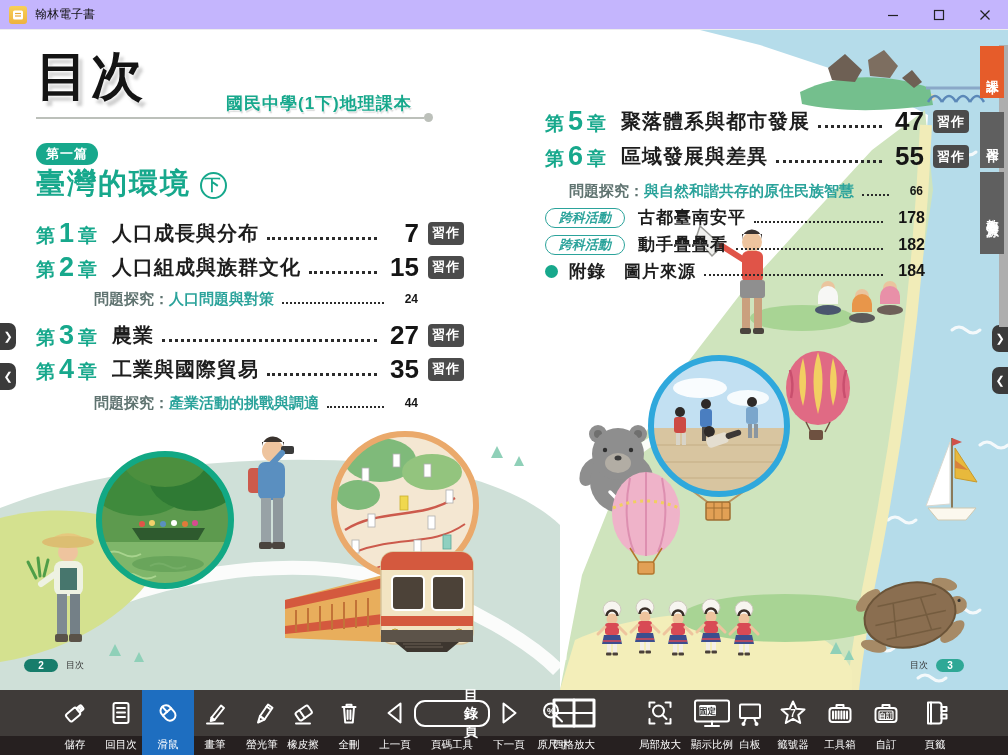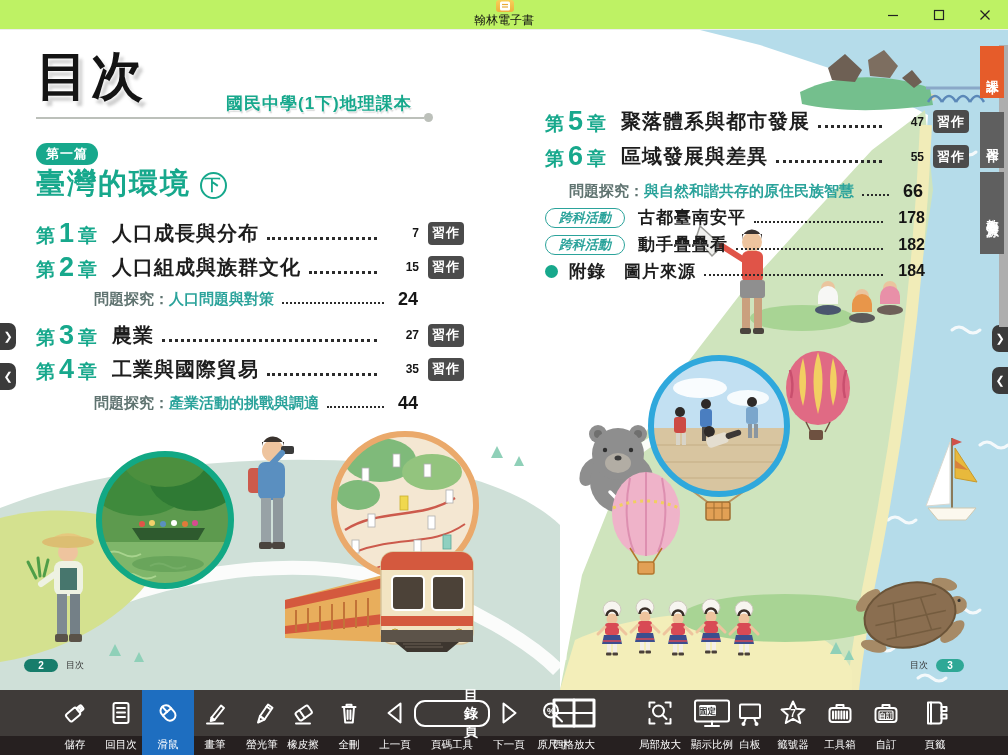--- a/index.html
+++ b/index.html
@@ -5,21 +5,21 @@
   :root{
     --green:#17a88c; --teal:#2ba39b; --ink:#1d1d1d;
     --tab-orange:#e65c2a; --tb-bg:#3f3b39; --tb-strip:#262020; --tb-blue:#1e6ec0;
   }
   *{margin:0;padding:0;box-sizing:border-box;}
   html,body{width:1008px;height:755px;overflow:hidden;}
   body{font-family:"Liberation Sans","DejaVu Sans",sans-serif;background:#fff;position:relative;}
   .app{position:absolute;inset:0;}
 
   
-  .titlebar{position:absolute;left:0;top:0;width:1008px;height:30px;background:#bef264;display:flex;align-items:center;border-bottom:1px solid #ededed;flex-direction:column;}
+  .titlebar{position:absolute;left:0;top:0;width:1008px;height:30px;background:#c4b5fd;display:flex;align-items:center;border-bottom:1px solid #ededed;}
   .app-icon{width:18px;height:18px;margin:0 8px 0 9px;border-radius:3px;background:linear-gradient(180deg,#f8d058,#eeb23e);display:flex;align-items:center;justify-content:center;}
   .win-title{font-size:12px;color:#111;}
   .win-controls{position:absolute;right:0;top:0;height:29px;display:flex;}
   .win-btn{width:46px;height:29px;border:none;background:transparent;display:flex;align-items:center;justify-content:center;cursor:pointer;}
   .win-btn svg{stroke:#222;stroke-width:1.2;fill:none;}
 
   
   .stage{position:absolute;left:0;top:30px;width:1008px;height:660px;background:#fff;overflow:hidden;}
   .scene{position:absolute;left:0;top:0;}
 
@@ -50,22 +50,22 @@
   .toc-row.activity{height:27px;}
   .toc-row.appendix{height:26px;}
   .no-badge{padding-right:44px;}
   .toc-row.sub.no-badge{padding-right:46px;}
   .chap{display:flex;align-items:baseline;gap:4px;color:var(--green);font-weight:800;margin-right:15px;white-space:nowrap;}
   .chap .s{font-size:19px;}
   .chap .n{font-size:27px;}
   .ct{font-size:20px;font-weight:800;color:var(--ink);letter-spacing:1px;white-space:nowrap;}
   .dots{flex:1;height:0;border-bottom:3px dotted #2b2b2b;margin:0 8px;transform:translateY(5px);}
   .dots.sd{border-bottom:2.5px dotted #2b2b2b;transform:translateY(4px);}
-  .pnum{min-width:34px;text-align:right;font-size:12px;font-weight:700;color:#151515;}
-  .pnum.sp{font-size:18px;min-width:26px;}
+  .pnum{min-width:34px;text-align:right;font-size:26px;font-weight:700;color:#151515;}
+  .pnum.sp{font-size:12px;min-width:26px;}
   .pnum.ap{font-size:16px;}
   .hw{width:36px;height:23px;margin-left:9px;border-radius:4px;background:#4b4b4b;color:#fff;font-size:13px;font-weight:700;
       display:flex;align-items:center;justify-content:center;letter-spacing:1px;flex:none;}
   .sublabel{font-size:15px;font-weight:700;color:#5f7370;white-space:nowrap;}
   .subtitle2{font-size:15px;font-weight:700;color:var(--teal);white-space:nowrap;}
   .act-badge{border:1.5px solid var(--teal);color:var(--teal);border-radius:11px;height:20px;line-height:18px;padding:0 13px;
       font-size:13px;font-style:italic;font-weight:700;margin-right:13px;white-space:nowrap;flex:none;}
   .at{font-size:17px;font-weight:800;color:var(--ink);letter-spacing:1px;white-space:nowrap;}
   .bullet{width:13px;height:13px;border-radius:50%;background:var(--green);margin-right:11px;flex:none;}
   .apl{font-size:17.5px;font-weight:800;color:var(--ink);margin-right:18px;letter-spacing:1px;}

